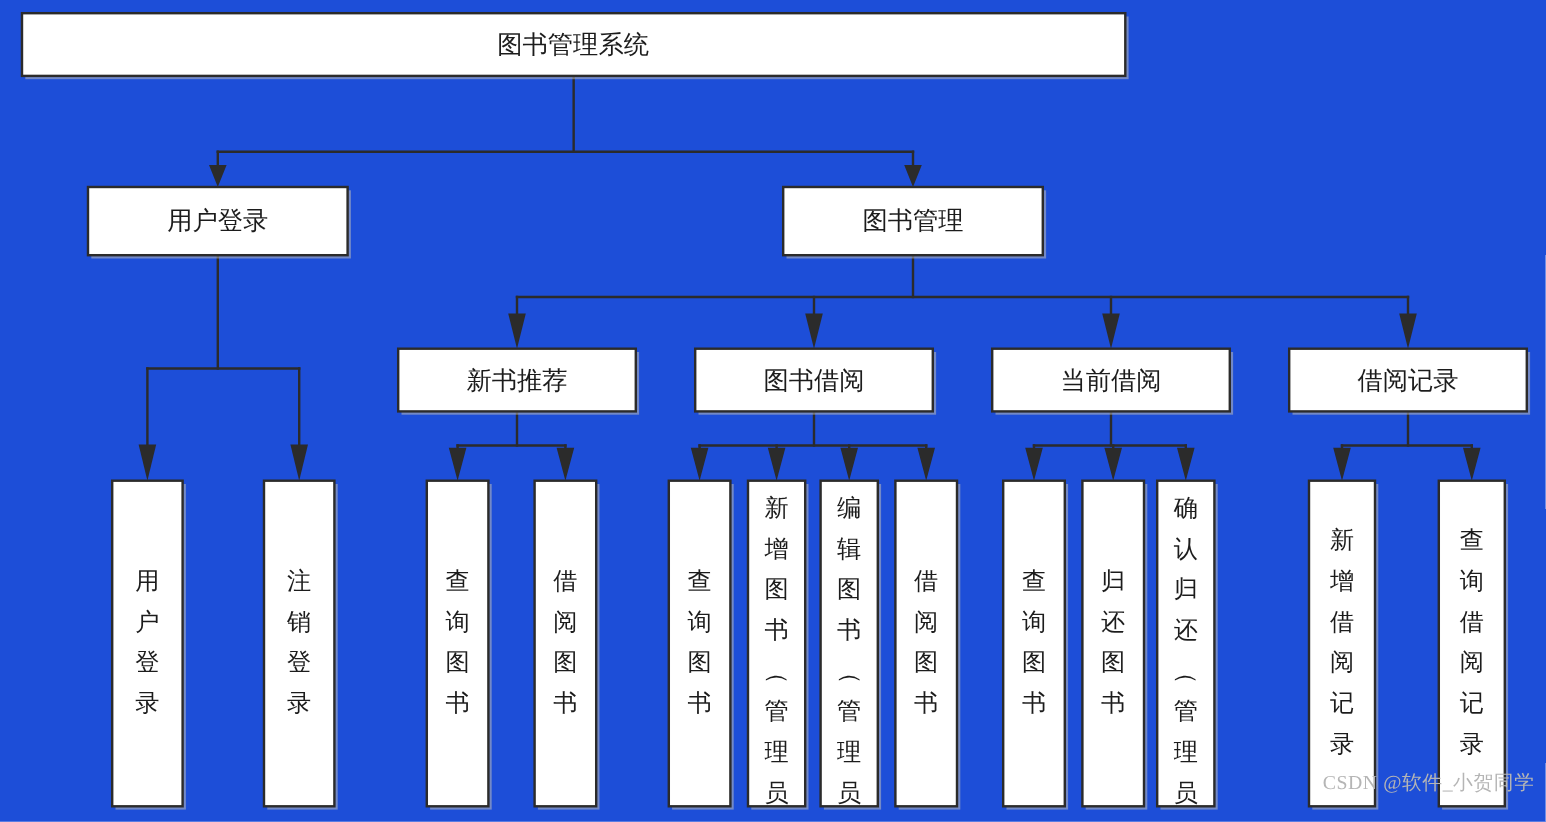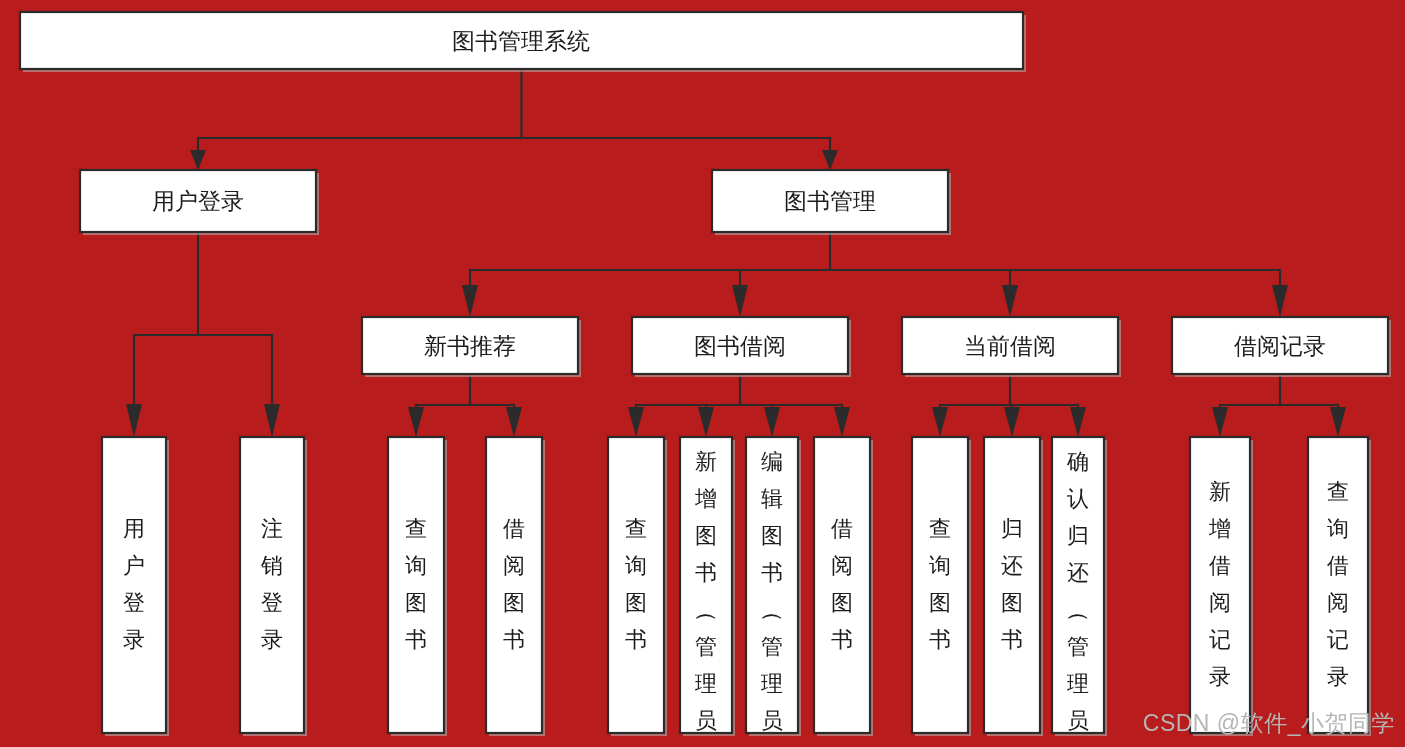--- a/index.html
+++ b/index.html
@@ -11,21 +11,21 @@
   body {
     font-family: "Liberation Sans", "DejaVu Sans", sans-serif;
     width: 1405px;
     height: 747px;
     overflow: hidden;
   }
   #diagram-root {
     position: relative;
     width: 1405px;
     height: 747px;
-    background: #b91c1c;
+    background: #1d4ed8;
   }
   svg#flow-svg {
     position: absolute;
     left: 0;
     top: 0;
     width: 1405px;
     height: 747px;
     display: block;
   }
   .node-rect {
@@ -59,23 +59,23 @@
     font-family: "DejaVu Sans", "Liberation Sans", sans-serif;
     font-size: 22px;
     fill: #1c1c1c;
     text-anchor: middle;
     dominant-baseline: middle;
     white-space: pre;
   }
   .watermark-text {
     position: absolute;
     right: 10px;
-    bottom: 8px;
-    font-family: Liberation Sans, sans-serif;
-    font-size: 23px;
+    bottom: 24px;
+    font-family: Liberation Serif, serif;
+    font-size: 18px;
     color: #b5b5b5;
     letter-spacing: 0.5px;
     user-select: none;
     white-space: nowrap;
   }
 </style>
 </head>
 <body>
 
 <div id="diagram-root">

